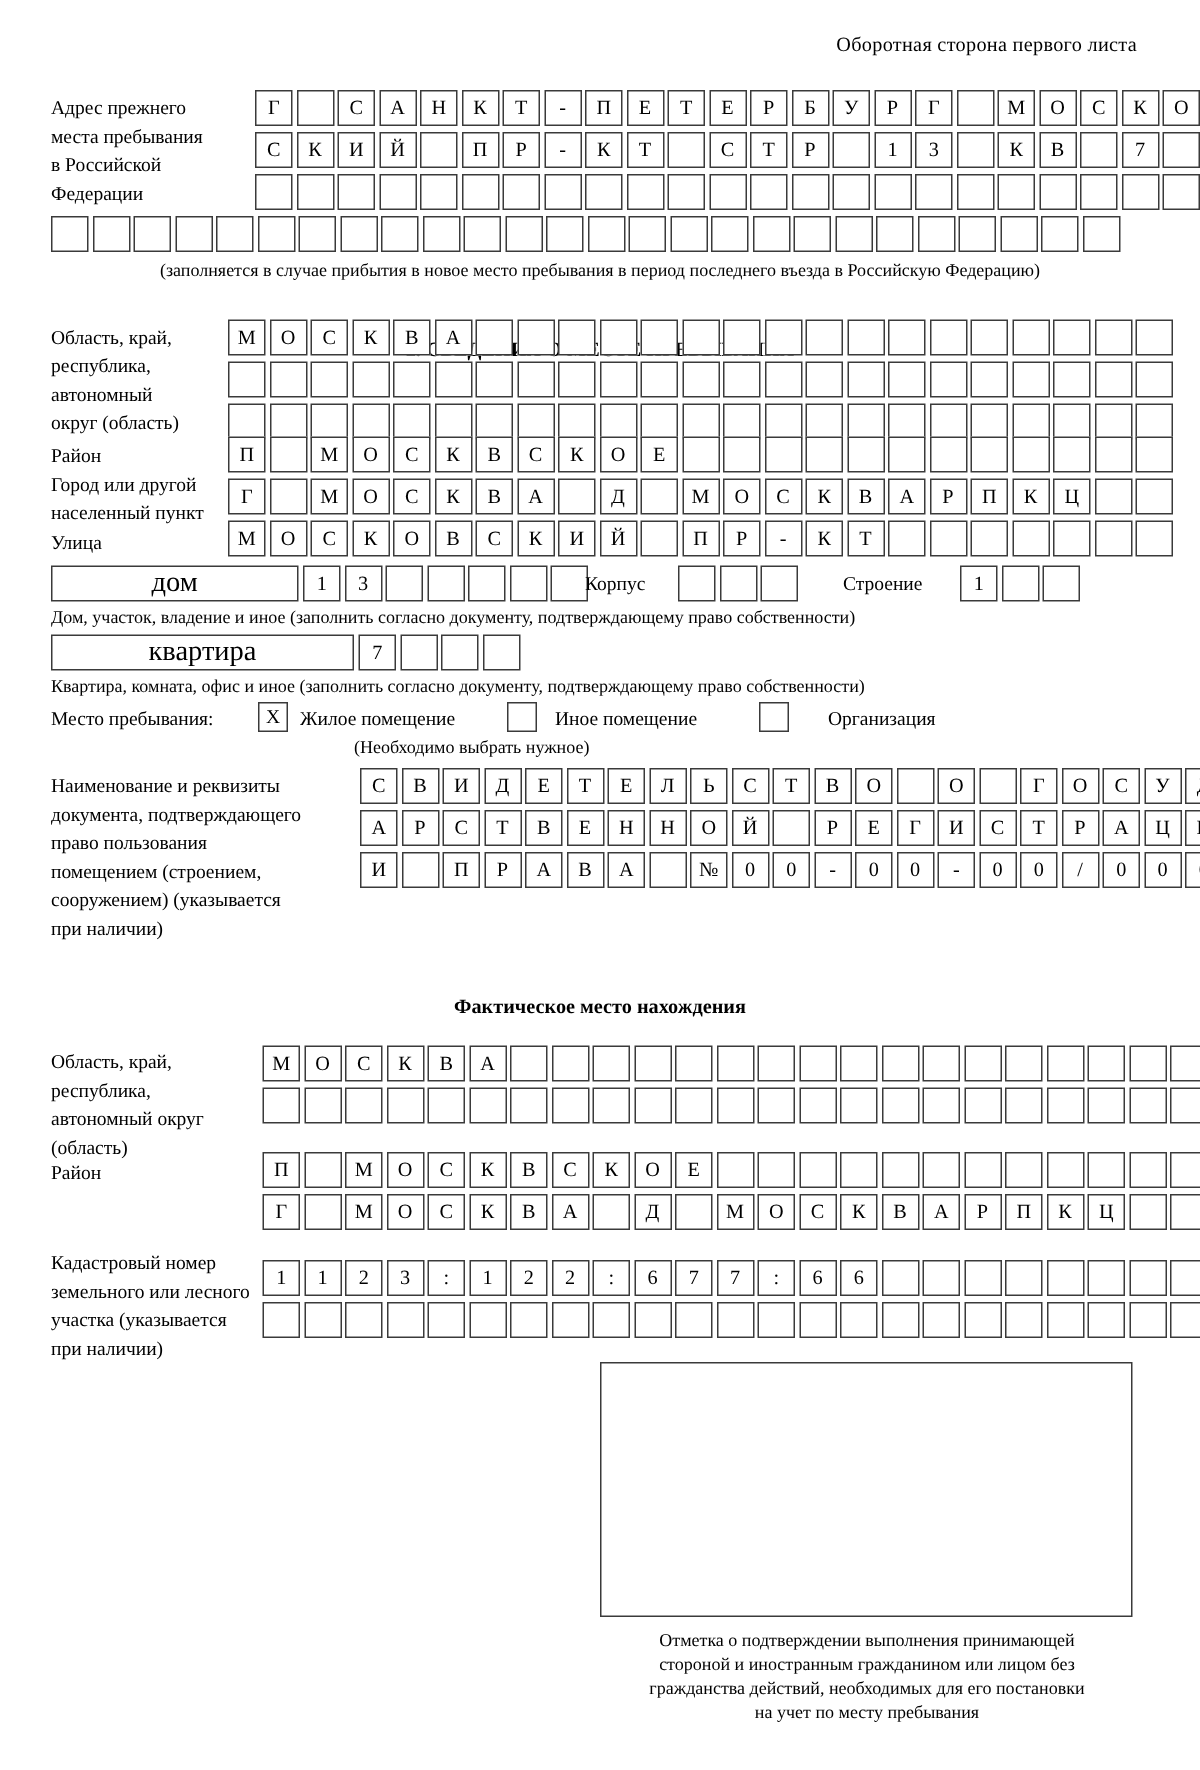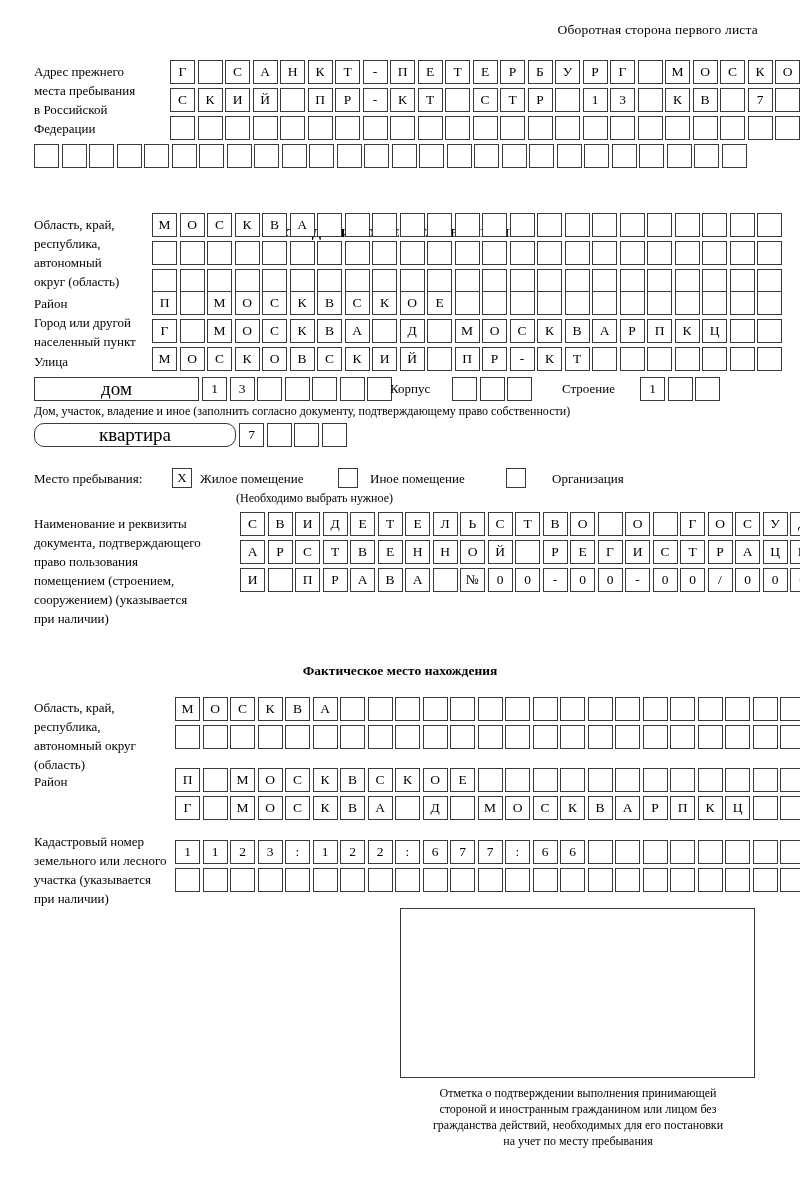--- a/index.html
+++ b/index.html
@@ -200,20 +200,21 @@
       <div class="cell"></div>
       <div class="cell"></div>
       <div class="cell"></div>
       <div class="cell"></div>
       <div class="cell"></div>
       <div class="cell"></div>
       <div class="cell"></div>
       <div class="cell"></div>
     </div>
 
+  <div class="note" style="left:30px; top:172px; width:740px;">(заполняется в случае прибытия в новое место пребывания в период последнего въезда в Российскую Федерацию)</div>
 
   <div class="sect-title" style="top:194px;">2. СВЕДЕНИЯ О МЕСТЕ ПРЕБЫВАНИЯ</div>
 
   <div class="lbl" style="left:34px; top:215px; width:140px;">Область, край,
 республика,
 автономный
 округ (область)</div>
   <div class="boxrow" style="left:152px; top:213px;">
       <div class="cell">М</div>
       <div class="cell">О</div>
@@ -390,27 +391,28 @@
     </div>
   <div class="lbl" style="left:562px; top:379px;">Строение</div>
   <div class="boxrow" style="left:640px; top:377px;">
       <div class="cell">1</div>
       <div class="cell"></div>
       <div class="cell"></div>
     </div>
 
   <div class="lbl small" style="left:34px; top:402px;">Дом, участок, владение и иное (заполнить согласно документу, подтверждающему право собственности)</div>
 
-  <div class="wbox" style="left:34px; top:423px; width:202px;border-radius:10px;">квартира</div>
+  <div class="wbox" style="left:34px; top:423px; width:202px;">квартира</div>
   <div class="boxrow" style="left:239px; top:423px;">
       <div class="cell">7</div>
       <div class="cell"></div>
       <div class="cell"></div>
       <div class="cell"></div>
     </div>
+  <div class="lbl small" style="left:34px; top:448px;">Квартира, комната, офис и иное (заполнить согласно документу, подтверждающему право собственности)</div>
 
   <div class="lbl" style="left:34px; top:469px;">Место пребывания:</div>
   <div class="chk" style="left:172px; top:468px;">Х</div>
   <div class="lbl" style="left:200px; top:469px;">Жилое помещение</div>
   <div class="chk" style="left:338px; top:468px;"></div>
   <div class="lbl" style="left:370px; top:469px;">Иное помещение</div>
   <div class="chk" style="left:506px; top:468px;"></div>
   <div class="lbl" style="left:552px; top:469px;">Организация</div>
   <div class="lbl small" style="left:236px; top:489px;">(Необходимо выбрать нужное)</div>
 

